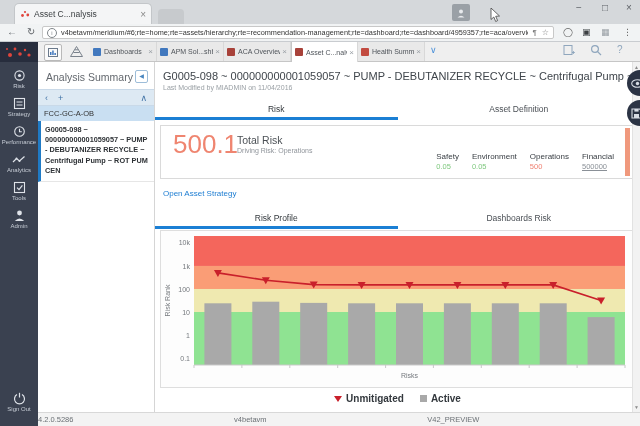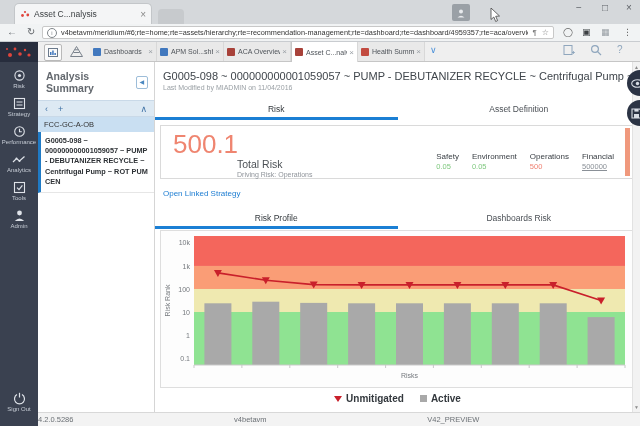--- a/index.html
+++ b/index.html
@@ -37,37 +37,37 @@
   .chev{position:absolute;left:430px;top:3px;font-size:9px;color:#4a90d9;}
   .hdr-right{position:absolute;top:2px;font-size:10px;color:#8fa6bd;}
   
   .sidebar{position:absolute;left:0;top:62px;width:38px;height:364px;background:#3a4150;}
   .nav-item{position:absolute;left:0;width:38px;text-align:center;}
   .nav-item .lbl{display:block;font-size:6px;color:#c7cdd6;margin-top:1px;}
   .nav-item svg{display:block;margin:0 auto;}
   
   .panel{position:absolute;left:38px;top:62px;width:117px;height:350px;background:#fff;border-right:1px solid #d5d5d5;box-sizing:border-box;}
   .panel-title-row{display:flex;align-items:center;justify-content:space-between;padding:8px 6px 6px 8px;}
-  .panel-title{font-size:10.5px;color:#63686e;font-weight:bold;}
+  .panel-title{font-size:10.5px;color:#63686e;}
   .panel-collapse{width:11px;height:11px;border:1px solid #9dbdd9;border-radius:2px;font-size:6px;color:#4a87c0;text-align:center;line-height:11px;}
   .panel-toolbar{height:17px;background:#dde9f3;border-top:1px solid #c9d9e8;border-bottom:1px solid #c9d9e8;display:flex;align-items:center;padding:0 7px;box-sizing:border-box;color:#4173a6;}
   .panel-toolbar .sp{flex:1;}
   .ptb-ic{font-size:9px;margin-right:10px;}
   .node-row{height:15px;background:#c9dff2;font-size:7.5px;color:#333;display:flex;align-items:center;padding-left:6px;}
   .tree-sel{border-left:3px solid #1f7ac5;border-bottom:1px solid #e6e6e6;padding:4px 4px 5px 4px;font-size:7.3px;font-weight:bold;color:#2e3236;line-height:1.4;}
   
   .main{position:absolute;left:155px;top:62px;width:485px;height:350px;background:#fff;}
   .m-title{margin:8px 10px 0 8px;font-size:11px;color:#3f454b;white-space:nowrap;overflow:hidden;}
   .m-sub{margin:2px 8px 0 8px;font-size:7px;color:#9aa0a5;}
   .tabrow{display:flex;margin-top:9px;}
   .tabrow .tb{flex:1;text-align:center;font-size:8.5px;color:#4a4f55;padding:4px 0 3px 0;border-bottom:3px solid transparent;}
   .tabrow .tb.active{border-bottom-color:#1b7fd4;color:#33383d;}
   .risk-card{position:relative;margin:5px 7px 0 5px;height:54px;border:1px solid #dadada;box-sizing:border-box;background:#fff;}
   .rc-value{position:absolute;left:12px;top:3px;font-size:26px;font-weight:300;color:#ef8570;}
-  .rc-lblblock{position:absolute;left:76px;top:8px;margin-top:24px;}
+  .rc-lblblock{position:absolute;left:76px;top:8px;}
   .rc-lbl{font-size:10.5px;color:#4c5156;}
   .rc-drv{font-size:7px;color:#90959b;margin-top:1px;}
   .rc-metrics{position:absolute;right:18px;bottom:7px;display:flex;gap:13px;}
   .rc-m .l{font-size:8px;color:#3b4046;}
   .rc-m .v{font-size:7.5px;margin-top:1px;}
   .rc-bar{position:absolute;right:2px;top:2px;bottom:2px;width:5px;background:#f0997d;}
   .m-link{margin:10px 0 0 8px;font-size:8px;color:#1d7dd2;display:inline-block;}
   .chart-box{margin:1px 7px 0 5px;border:1px solid #dedede;height:158px;box-sizing:border-box;background:#fdfdfd;}
   .legend{display:flex;justify-content:center;gap:16px;margin-top:5px;align-items:center;}
   .lg-item{display:flex;align-items:center;gap:4px;font-size:10px;color:#33383d;font-weight:bold;}
@@ -297,21 +297,21 @@
           <div class="v" style="color: rgb(239, 130, 115);">500</div>
         </div>
         <div class="rc-m">
           <div class="l">Financial</div>
           <div class="v" style="color: rgb(138, 144, 151); text-decoration: underline;">500000</div>
         </div>
       </div>
       <div class="rc-bar"></div>
     </div>
 
-    <a class="m-link">Open Linked Strategy</a>
+    <a class="m-link">Open Asset Strategy</a>
 
     <div class="tabrow">
       <div class="tb active">Risk Profile</div>
       <div class="tb">Dashboards Risk</div>
     </div>
 
     <div class="chart-box">
       <svg id="risk-chart-svg" width="471" height="156" viewBox="0 0 471 156">
           <rect x="33" y="5" width="431" height="29.959134621989108" fill="#f4665c"></rect>
           <rect x="33" y="34.95913462198911" width="431" height="23.027243585340592" fill="#fa9d76"></rect>

